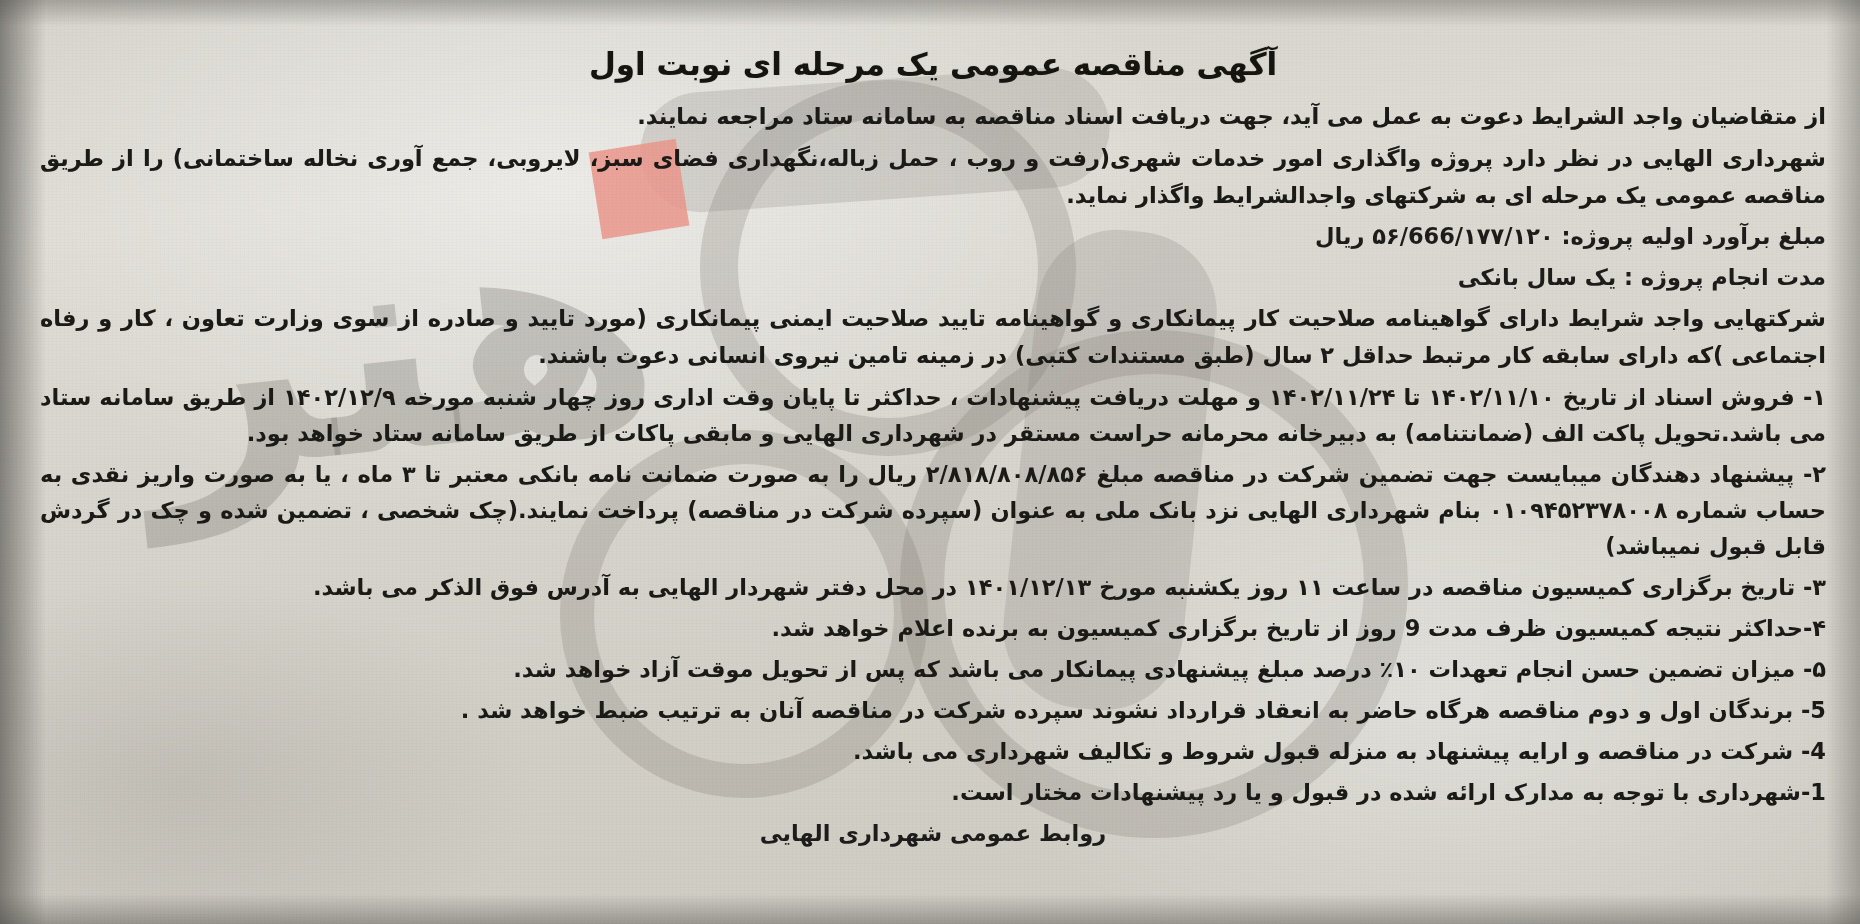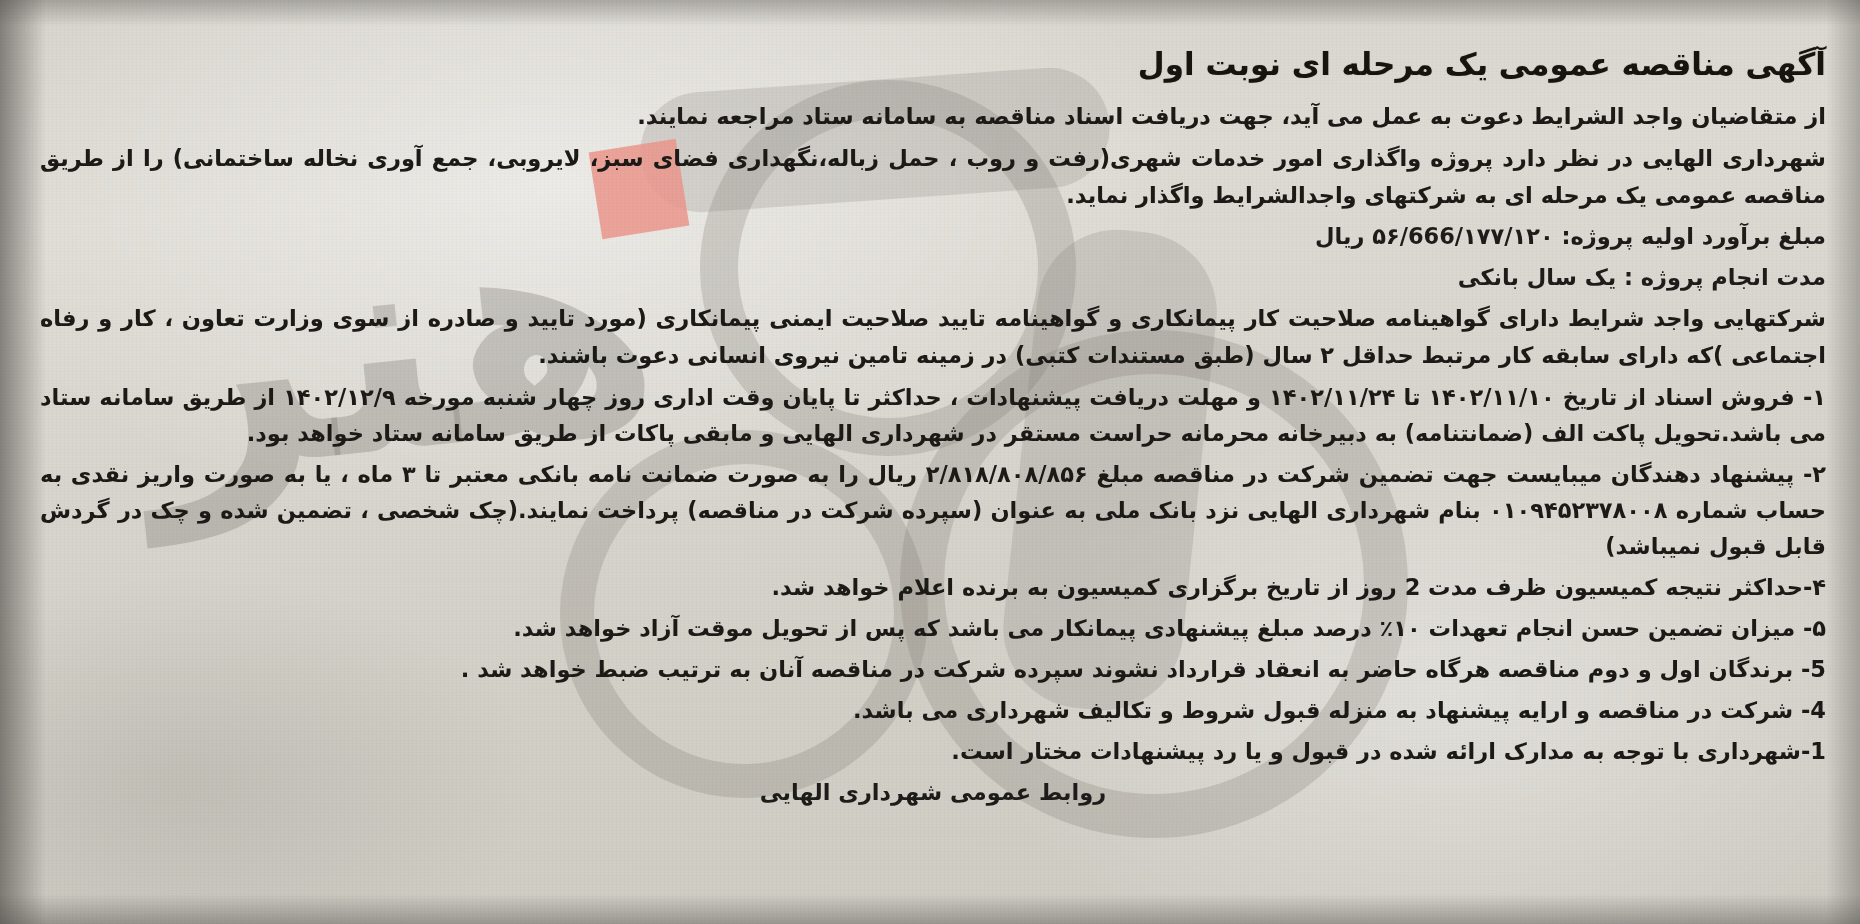--- a/index.html
+++ b/index.html
@@ -113,20 +113,21 @@
     position: absolute;
     left: 40px;
     right: 34px;
     top: 24px;
     bottom: 10px;
     direction: rtl;
     text-align: right;
     color: #1d1c1a;
   }
   .headline {
+    text-align: center;
     font-size: 31px;
     font-weight: 700;
     color: #15140f;
     letter-spacing: 0px;
     margin: 22px 0 16px 0;
     text-shadow: 0 0 1px rgba(0,0,0,0.25);
   }
   .para {
     font-size: 22.5px;
     line-height: 1.62;
@@ -194,21 +195,22 @@
     <p class="line">
       <span>مدت انجام پروژه :</span>
       <span>یک سال بانکی</span>
     </p>
 
     <p class="para justify">شرکتهایی واجد شرایط دارای گواهینامه صلاحیت کار پیمانکاری و گواهینامه تایید صلاحیت ایمنی پیمانکاری (مورد تایید و صادره از سوی وزارت تعاون ، کار و رفاه اجتماعی )که دارای سابقه کار مرتبط حداقل ۲ سال (طبق مستندات کتبی) در زمینه تامین نیروی انسانی دعوت باشند.</p>
 
     <ul class="list">
       <li>۱- فروش اسناد از تاریخ ۱۴۰۲/۱۱/۱۰ تا ۱۴۰۲/۱۱/۲۴ و مهلت دریافت پیشنهادات ، حداکثر تا پایان وقت اداری روز چهار شنبه مورخه ۱۴۰۲/۱۲/۹ از طریق سامانه ستاد می باشد.تحویل پاکت الف (ضمانتنامه) به دبیرخانه محرمانه حراست مستقر در شهرداری الهایی و مابقی پاکات از طریق سامانه ستاد خواهد بود.</li>
       <li>۲- پیشنهاد دهندگان میبایست جهت تضمین شرکت در مناقصه مبلغ ۲/۸۱۸/۸۰۸/۸۵۶ ریال را به صورت ضمانت نامه بانکی معتبر تا ۳ ماه ، یا به صورت واریز نقدی به حساب شماره ۰۱۰۹۴۵۲۳۷۸۰۰۸ بنام شهرداری الهایی نزد بانک ملی به عنوان (سپرده شرکت در مناقصه) پرداخت نمایند.(چک شخصی ، تضمین شده و چک در گردش قابل قبول نمیباشد)</li>
-      <li>۴-حداکثر نتیجه کمیسیون ظرف مدت 2 روز از تاریخ برگزاری کمیسیون به برنده اعلام خواهد شد.</li>
+      <li>۳- تاریخ برگزاری کمیسیون مناقصه در ساعت  ۱۱  روز یکشنبه  مورخ ۱۴۰۱/۱۲/۱۳ در محل دفتر شهردار الهایی به آدرس فوق الذکر می باشد.</li>
+      <li>۴-حداکثر نتیجه کمیسیون ظرف مدت 9 روز از تاریخ برگزاری کمیسیون به برنده اعلام خواهد شد.</li>
       <li>۵-  میزان تضمین حسن انجام تعهدات ۱۰٪ درصد مبلغ پیشنهادی پیمانکار می باشد که پس از تحویل موقت آزاد خواهد شد.</li>
       <li>5- برندگان اول و دوم مناقصه هرگاه حاضر به انعقاد قرارداد نشوند سپرده شرکت در مناقصه آنان به ترتیب ضبط خواهد شد .</li>
       <li>4- شرکت در مناقصه و ارایه پیشنهاد به منزله قبول شروط و تکالیف شهرداری می باشد.</li>
       <li>1-شهرداری با توجه به مدارک ارائه شده در قبول و یا رد پیشنهادات مختار است.</li>
     </ul>
 
     <div class="signature">روابط عمومی شهرداری الهایی</div>
   </div>
 </div>
 

